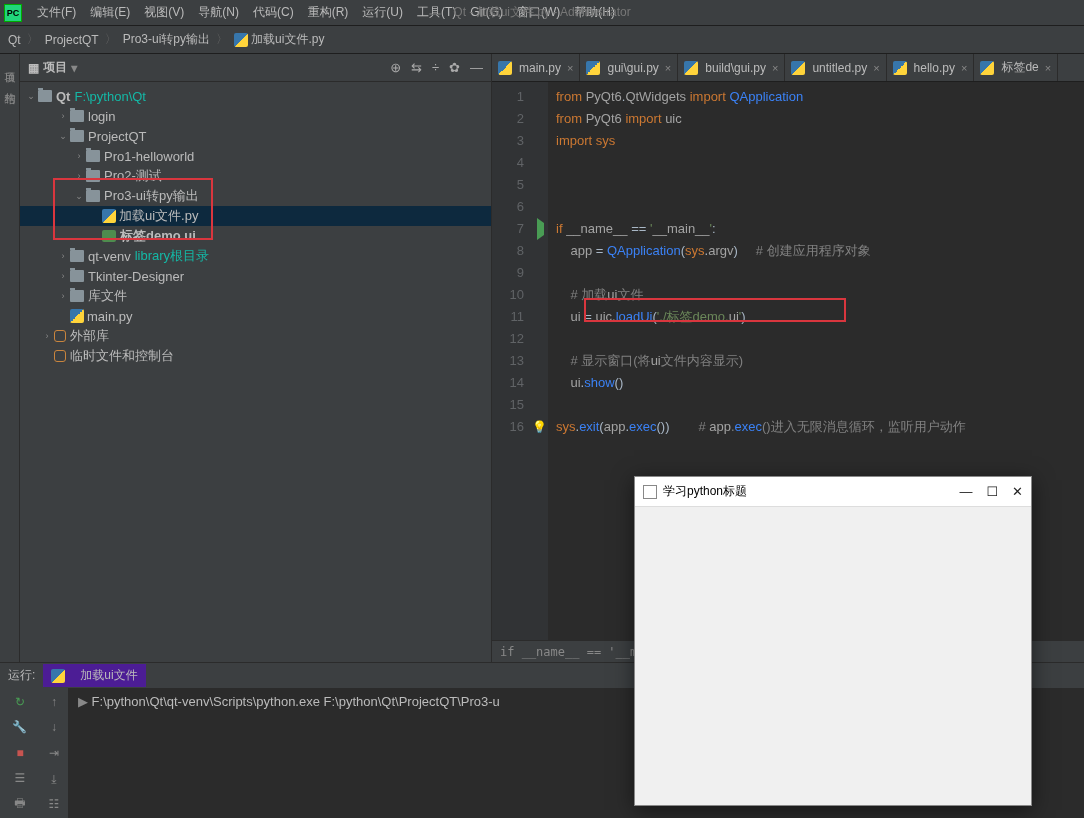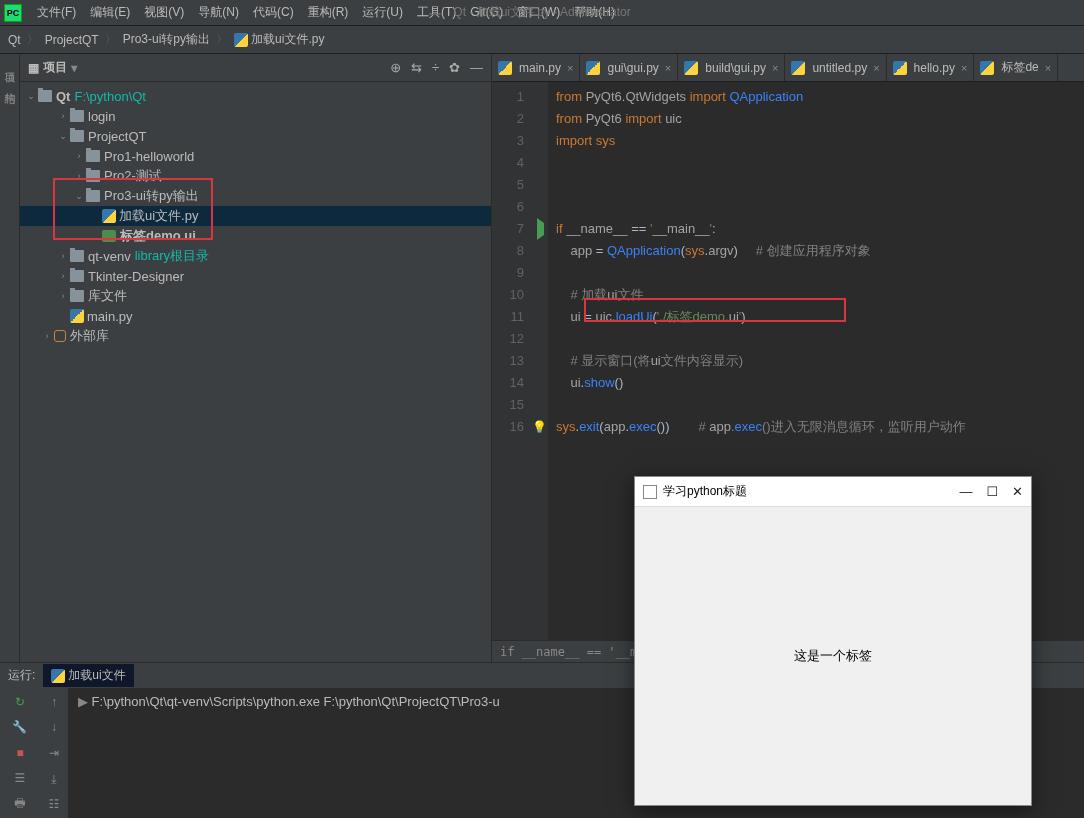--- a/index.html
+++ b/index.html
@@ -42,21 +42,21 @@
 .bulb { color:#f0a732; font-size:12px; }
 .code { padding:4px 0 0 8px; line-height:22px; white-space:pre; }
 .k-orange { color:#cc7832; }
 .k-purple { color:#a3a3a3; }
 .k-green { color:#6a8759;text-align:right; }
 .k-yellow { color:#3b82f6; }
 .k-gray { color:#808080; }
 .k-white { color:#a9b7c6; }
 .breadcrumb2 { height:22px; background:#3c3f41; border-top:1px solid #2b2b2b; display:flex; align-items:center; padding:0 8px; color:#888; font-family:Consolas,monospace; font-size:12px; }
 .bottombar { height:26px; background:#3c3f41; display:flex; align-items:center; padding:0 8px; gap:8px; border-top:1px solid #2b2b2b; }
-.runtab { background:#0f172a; padding:3px 8px; display:flex; align-items:center; gap:0; }
+.runtab { background:#4c1d95; padding:3px 8px; display:flex; align-items:center; gap:12px; }
 .console { height:130px; background:#2b2b2b; display:flex; }
 .console-tools { width:40px; background:#3c3f41; display:flex; flex-direction:column; align-items:center; padding:6px 0; gap:10px; }
 .ct-btn { width:16px; height:16px; display:flex; align-items:center; justify-content:center; }
 .console-out { flex:1; padding:6px 10px; color:#bbb; font-family:Consolas,monospace; font-size:13px; }
 .qt-dialog { position:absolute; left:634px; top:476px; width:398px; height:330px; background:#f0f0f0; border:1px solid #888; box-shadow:0 4px 20px rgba(0,0,0,0.5); }
 .qt-titlebar { height:30px; background:#fff; border-bottom:1px solid #ddd; display:flex; align-items:center; padding:0 8px; color:#000; }
 .qt-winicon { width:14px; height:14px; border:1px solid #888; margin-right:6px; }
 .qt-title-txt { flex:1; }
 .qt-btns { display:flex; gap:14px; font-size:13px; color:#222; }
 .qt-body { display:flex; align-items:center; justify-content:center; height:calc(100% - 30px); color:#000; font-size:13px; }
@@ -163,20 +163,25 @@
           <div class="trow" style="padding-left: 36px;">
             <span class="expander"></span>
             <span class="pyicon"></span>
             <span class="treelabel">main.py</span>
           </div>
           <div class="trow" style="padding-left: 20px;">
             <span class="expander">›</span>
             <span class="libicon"></span>
             <span class="treelabel">外部库</span>
           </div>
+          <div class="trow" style="padding-left: 20px;">
+            <span class="expander"></span>
+            <span class="libicon"></span>
+            <span class="treelabel">临时文件和控制台</span>
+          </div>
         </div>
     </div>
   </div>
 
   <div class="editor-pane">
     <div class="tabsbar" id="tabs-host">
         <div class="etab">
           <span class="pyicon"></span>
           <span>main.py</span>
           <span class="x">×</span>
@@ -288,16 +293,13 @@
 <div class="qt-dialog">
   <div class="qt-titlebar">
     <div class="qt-winicon"></div>
     <div class="qt-title-txt">学习python标题</div>
     <div class="qt-btns">
       <span>—</span>
       <span>☐</span>
       <span>✕</span>
     </div>
   </div>
-  <div class="qt-body">
-    <span>这是一个标签</span>
-  </div>
 </div>
 
 </body></html>

